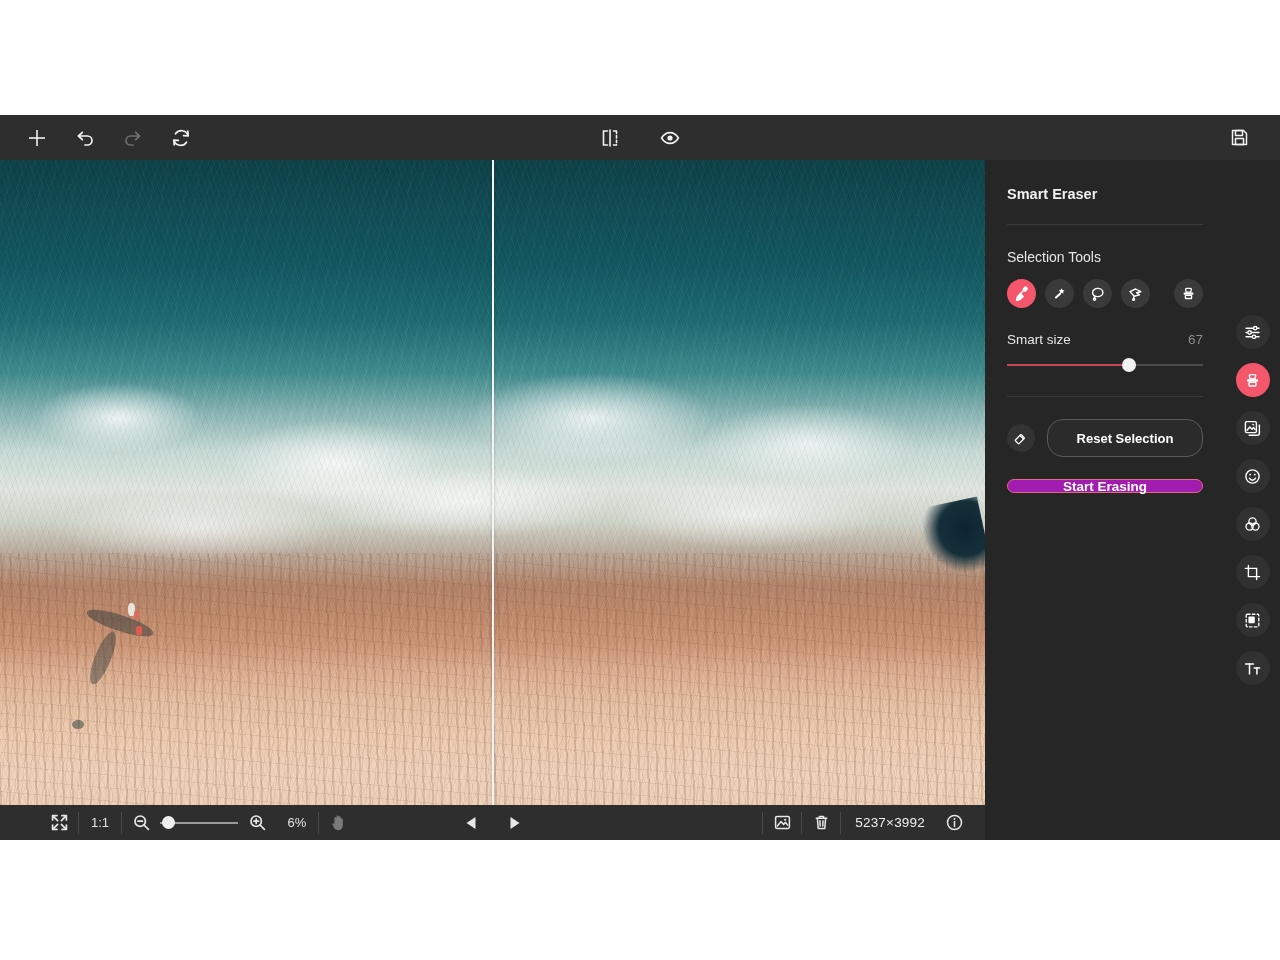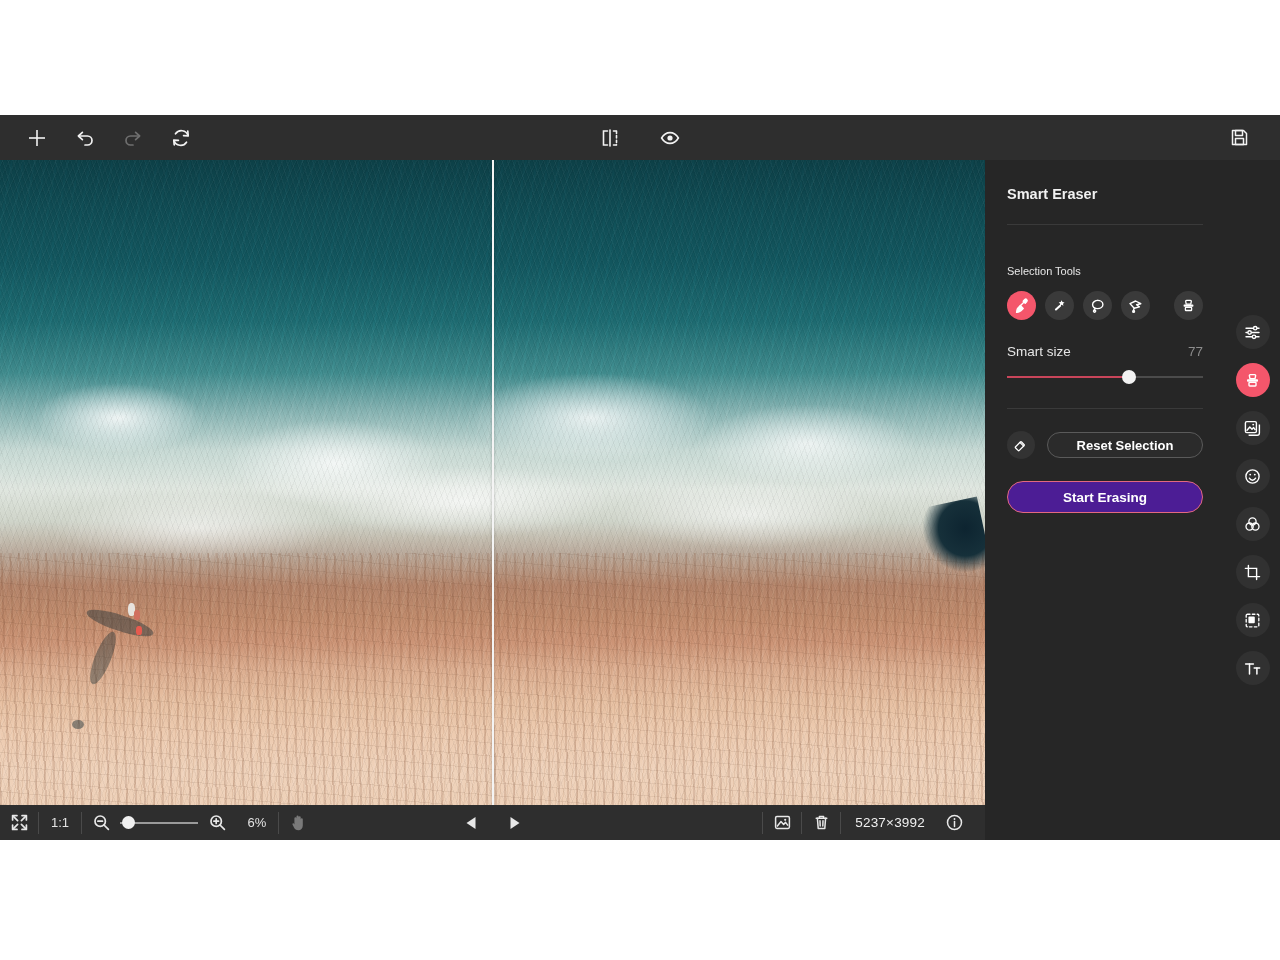--- a/index.html
+++ b/index.html
@@ -130,21 +130,21 @@
   }
 
   
   .bottombar {
     height: 35px; background: #2e2e2e;
     display: flex; align-items: center;
     position: relative; flex: none;
     color: #e8e8e8; font-size: 13px;
   }
   .bb-sep { width: 1px; height: 22px; background: #4a4a4a; }
-  .bb-left { display: flex; align-items: center; height: 100%; }
+  .bb-left { display: flex; align-items: center; height: 100%; margin-left: 40px; }
   .bb-btn {
     width: 38px; height: 35px; display: flex; align-items: center; justify-content: center;
     cursor: pointer; color: #e8e8e8;
   }
   .bb-btn.dim { color: #7a7a7a; }
   .bb-label { min-width: 42px; text-align: center; color: #e3e3e3; font-size: 13px; cursor: pointer; }
   .zoomslider {
     position: relative; width: 78px; height: 35px;
     display: flex; align-items: center; cursor: pointer;
   }
@@ -169,21 +169,21 @@
     display: flex; flex-direction: column;
     padding: 0 22px;
     flex: none;
   }
   .panel-title {
     color: #f1f1f1; font-size: 14.5px; font-weight: bold;
     padding: 26px 0 22px 0;
     border-bottom: 1px solid #3a3a3a;
   }
   .section-label {
-    color: #e6e6e6; font-size: 11px; margin-top: 40px; margin-bottom: 14px;
+    color: #e6e6e6; font-size: 14px; margin-top: 24px; margin-bottom: 14px;
   }
   .tools-row { display: flex; align-items: center; gap: 9px; }
   .tool {
     width: 29px; height: 29px; border-radius: 50%;
     background: #3a3a3a; color: #ffffff;
     display: flex; align-items: center; justify-content: center;
     cursor: pointer; flex: none;
   }
   .tool.active { background: #f4566b; }
   .tool.spaced { margin-left: auto; }
@@ -201,28 +201,28 @@
     background: #f2f2f2;
   }
   .panel-div { height: 1px; background: #3a3a3a; margin-top: 22px; }
   .reset-row { display: flex; align-items: center; gap: 12px; margin-top: 22px; }
   .round-ico {
     width: 28px; height: 28px; border-radius: 50%; background: #333333;
     display: flex; align-items: center; justify-content: center; color: #ffffff;
     cursor: pointer; flex: none;
   }
   .btn-outline {
-    flex: 1; height: 26px; border-radius: 16px;
+    flex: 1; height: 38px; border-radius: 16px;
     border: 1px solid #5a5a5a; background: #2b2b2b; color: #ffffff;
     font-size: 13px; font-weight: bold;
     display: flex; align-items: center; justify-content: center; cursor: pointer;
   }
   .btn-primary {
-    margin-top: 22px; height: 32px; border-radius: 17px;
-    border: 1.5px solid #e3697f; background: #4c1d95; color: #ffffff;
+    margin-top: 22px; height: 14px; border-radius: 17px;
+    border: 1.5px solid #e3697f; background: #a21caf; color: #ffffff;
     font-size: 13.5px; font-weight: bold;
     display: flex; align-items: center; justify-content: center; cursor: pointer;
   }
 
   
   .rail {
     width: 55px; background: #262626;
     display: flex; flex-direction: column; align-items: center;
     justify-content: center; gap: 14px; flex: none;
   }
@@ -443,21 +443,21 @@
           <svg width="17" height="17" viewBox="0 0 17 17" fill="none" stroke="#ffffff" stroke-width="1.3" stroke-linejoin="round">
             <path d="M6.6 3.4h3.8c.6 0 1 .5.9 1.1l-.5 2.6h-4.6l-.5-2.6c-.1-.6.3-1.1.9-1.1z"></path>
             <rect x="3.6" y="7.4" width="9.8" height="2.3" rx=".7" fill="#ffffff" stroke="none"></rect>
             <rect x="5.4" y="10.3" width="6.2" height="3.2" rx=".6"></rect>
           </svg>
         </div>
       </div>
 
       <div class="brushrow">
         <div class="lab">Smart size</div>
-        <div class="val">77</div>
+        <div class="val">67</div>
       </div>
       <div class="brush-slider">
         <div class="track-bg"></div>
         <div class="track-fill" style="width:62%"></div>
         <div class="knob" style="left:calc(62% - 7px)"></div>
       </div>
 
       <div class="panel-div"></div>
 
       <div class="reset-row">

